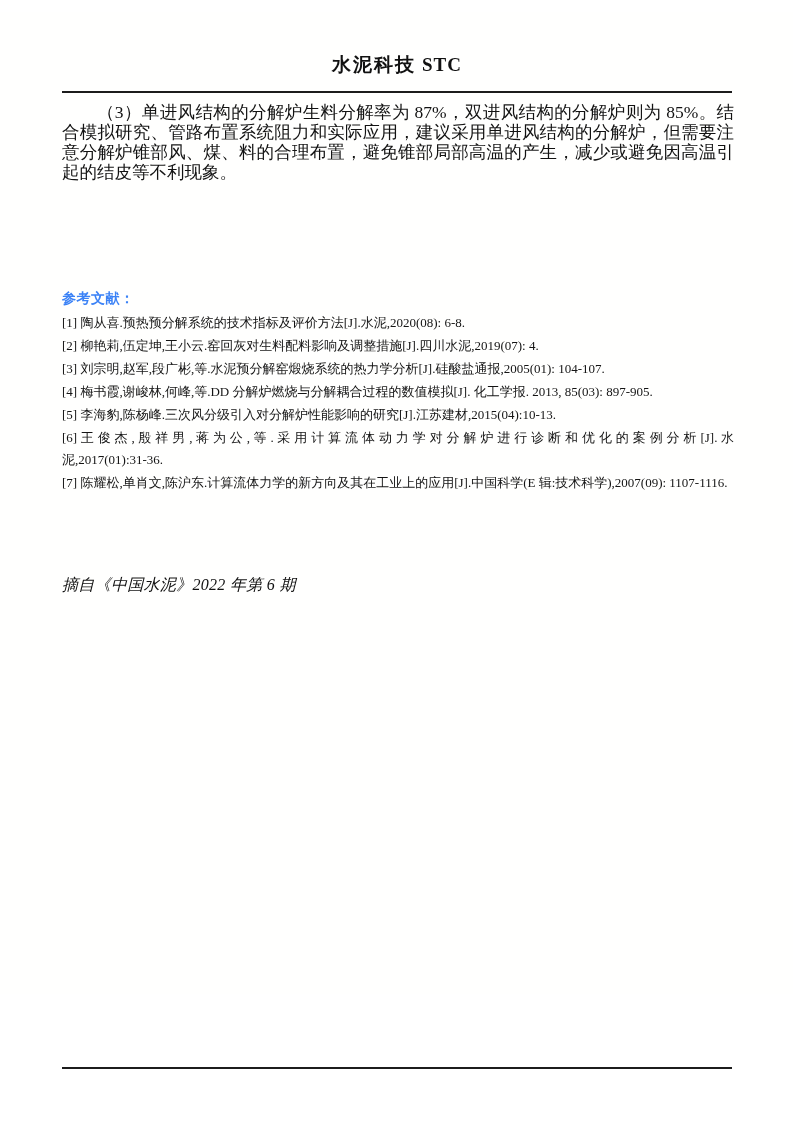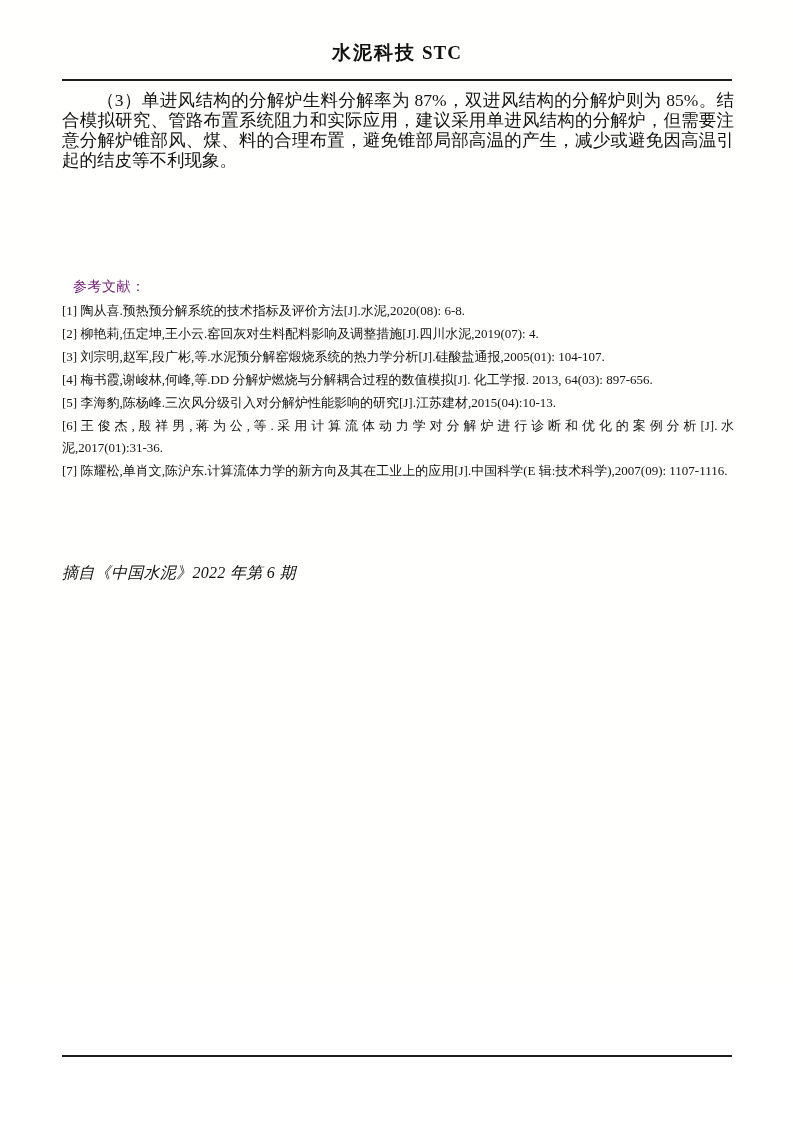--- a/index.html
+++ b/index.html
@@ -10,21 +10,21 @@
   body {
     width: 793px;
     height: 1122px;
     position: relative;
     font-family: "Liberation Serif", serif;
     color: #1a1a1a;
     overflow: hidden;
   }
   .page {
     position: absolute;
-    left: 0; top: 0;
+    left: 0; top: 12px;
     width: 793px;
     height: 982px;
     background: #fffffe;
   }
 
   
   .header {
     position: absolute;
     left: 62px;
     top: 40px;
@@ -69,24 +69,23 @@
     color: #121212;
     margin: 0;
   }
 
   
   .ref-head {
     position: absolute;
     left: 62px;
     top: 278px;
     font-size: 14px;
-    font-weight: 400;
-    color: #701a75;
+    font-weight: 700;
+    color: #3b82f6;
     letter-spacing: 0.5px;
-    margin-left: 11px;
   }
   .ref-list {
     position: absolute;
     left: 62px;
     top: 300px;
     width: 672px;
   }
   .ref-item {
     font-size: 13px;
     line-height: 22.4px;
@@ -155,21 +154,21 @@
 
   <div class="body-block">
     <p class="para">（3）单进风结构的分解炉生料分解率为 87%，双进风结构的分解炉则为 85%。结合模拟研究、管路布置系统阻力和实际应用，建议采用单进风结构的分解炉，但需要注意分解炉锥部风、煤、料的合理布置，避免锥部局部高温的产生，减少或避免因高温引起的结皮等不利现象。</p>
   </div>
 
   <div class="ref-head">参考文献：</div>
   <div class="ref-list">
     <p class="ref-item">[1]  陶从喜.预热预分解系统的技术指标及评价方法[J].水泥,2020(08): 6-8.</p>
     <p class="ref-item">[2]  柳艳莉,伍定坤,王小云.窑回灰对生料配料影响及调整措施[J].四川水泥,2019(07): 4.</p>
     <p class="ref-item">[3]  刘宗明,赵军,段广彬,等.水泥预分解窑煅烧系统的热力学分析[J].硅酸盐通报,2005(01): 104-107.</p>
-    <p class="ref-item">[4]  梅书霞,谢峻林,何峰,等.DD 分解炉燃烧与分解耦合过程的数值模拟[J]. 化工学报. 2013, 64(03): 897-656.</p>
+    <p class="ref-item">[4]  梅书霞,谢峻林,何峰,等.DD 分解炉燃烧与分解耦合过程的数值模拟[J]. 化工学报. 2013, 85(03): 897-905.</p>
     <p class="ref-item">[5]  李海豹,陈杨峰.三次风分级引入对分解炉性能影响的研究[J].江苏建材,2015(04):10-13.</p>
     <p class="ref-item indent-hang">[6]  王 俊 杰 , 殷 祥 男 , 蒋 为 公 , 等 . 采 用 计 算 流 体 动 力 学 对 分 解 炉 进 行 诊 断 和 优 化 的 案 例 分 析 [J]. 水泥,2017(01):31-36.</p>
     <p class="ref-item indent-hang">[7]  陈耀松,单肖文,陈沪东.计算流体力学的新方向及其在工业上的应用[J].中国科学(E 辑:技术科学),2007(09): 1107-1116.</p>
   </div>
 
   <div class="source-line">摘自《中国水泥》2022 年第 6 期</div>
 
   <div class="footer-rule"></div>
 
 </div>

